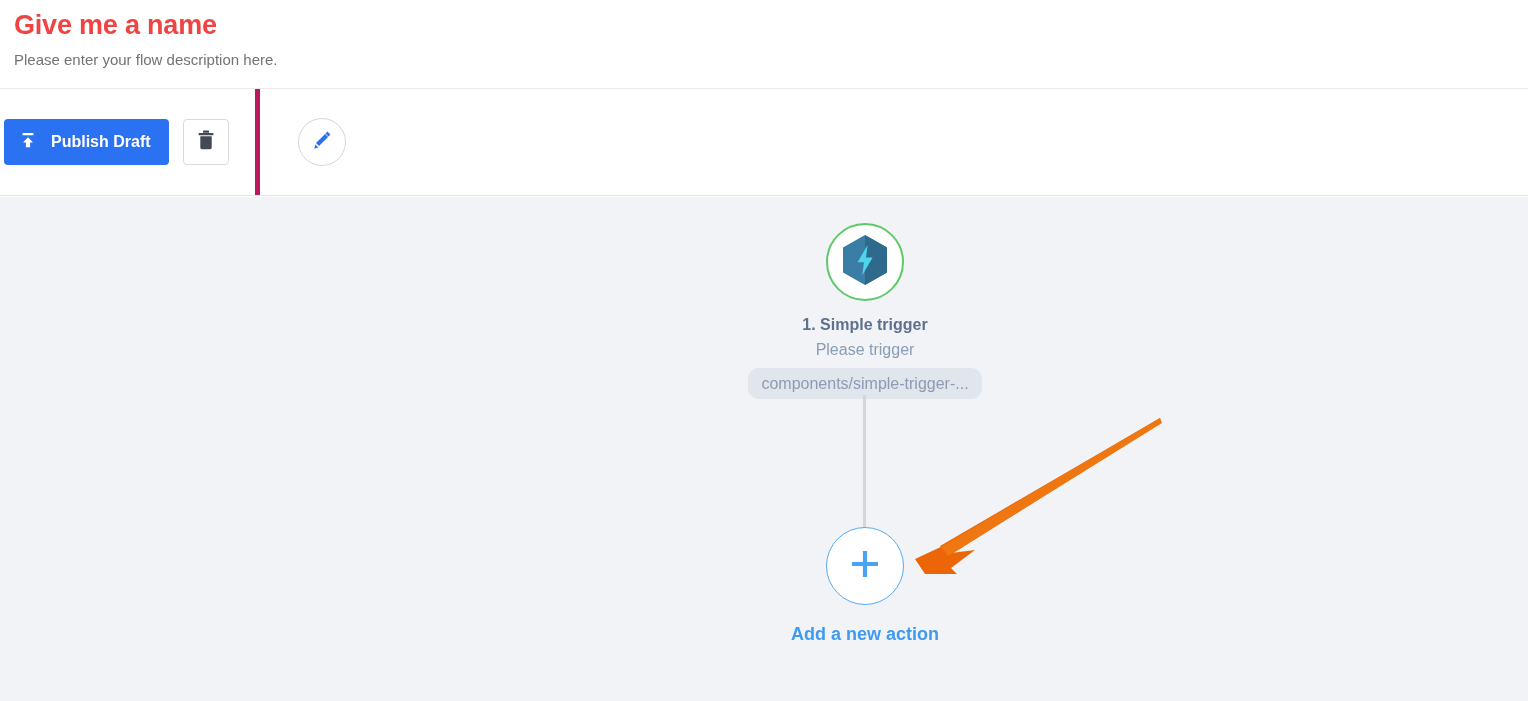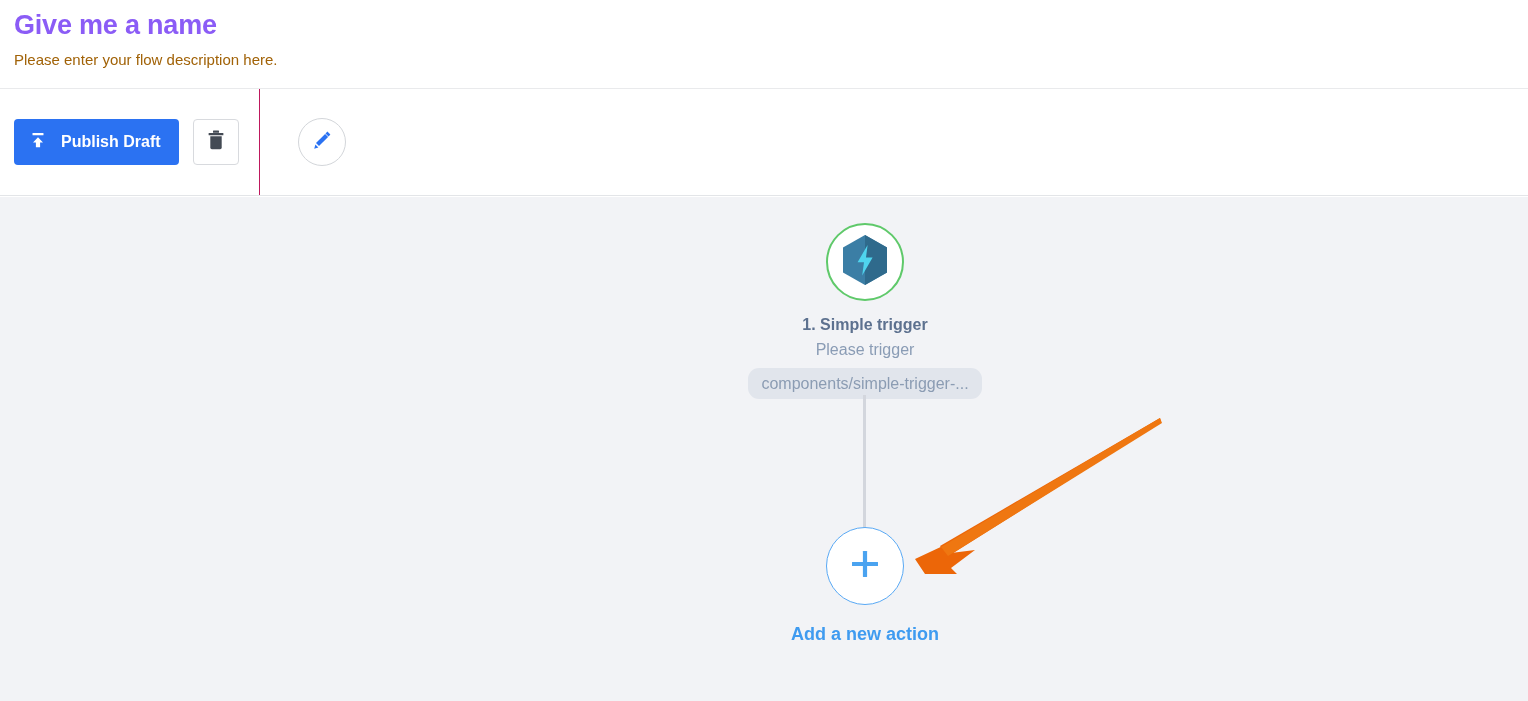--- a/index.html
+++ b/index.html
@@ -19,28 +19,28 @@
   .header {
     height: 89px;
     background: #ffffff;
     border-bottom: 1px solid #e9eaec;
     box-sizing: border-box;
     padding: 8px 0 0 14px;
   }
   .page-title {
     font-size: 27px;
     font-weight: bold;
-    color: #8b5cf6;
+    color: #ef4444;
     letter-spacing: -0.2px;
     line-height: 34px;
     margin: 0;
   }
   .page-subtitle {
     font-size: 15px;
-    color: #a16207;
+    color: #737373;
     line-height: 22px;
     margin-top: 7px;
   }
 
   
   .toolbar {
     height: 107px;
     background: #ffffff;
     border-bottom: 1px solid #e3e5e8;
     box-sizing: border-box;
@@ -48,23 +48,23 @@
     align-items: center;
     position: relative;
   }
   .toolbar-group {
     display: flex;
     align-items: center;
     height: 100%;
   }
   .toolbar-group.left {
     width: 260px;
-    padding-left: 14px;
-    box-sizing: border-box;
-    border-right: 1px solid #be185d;
+    padding-left: 4px;
+    box-sizing: border-box;
+    border-right: 5px solid #be185d;
   }
   .toolbar-group.right {
     padding-left: 38px;
   }
 
   .publish-btn {
     background: #2b72f2;
     color: #ffffff;
     border: none;
     border-radius: 4px;

